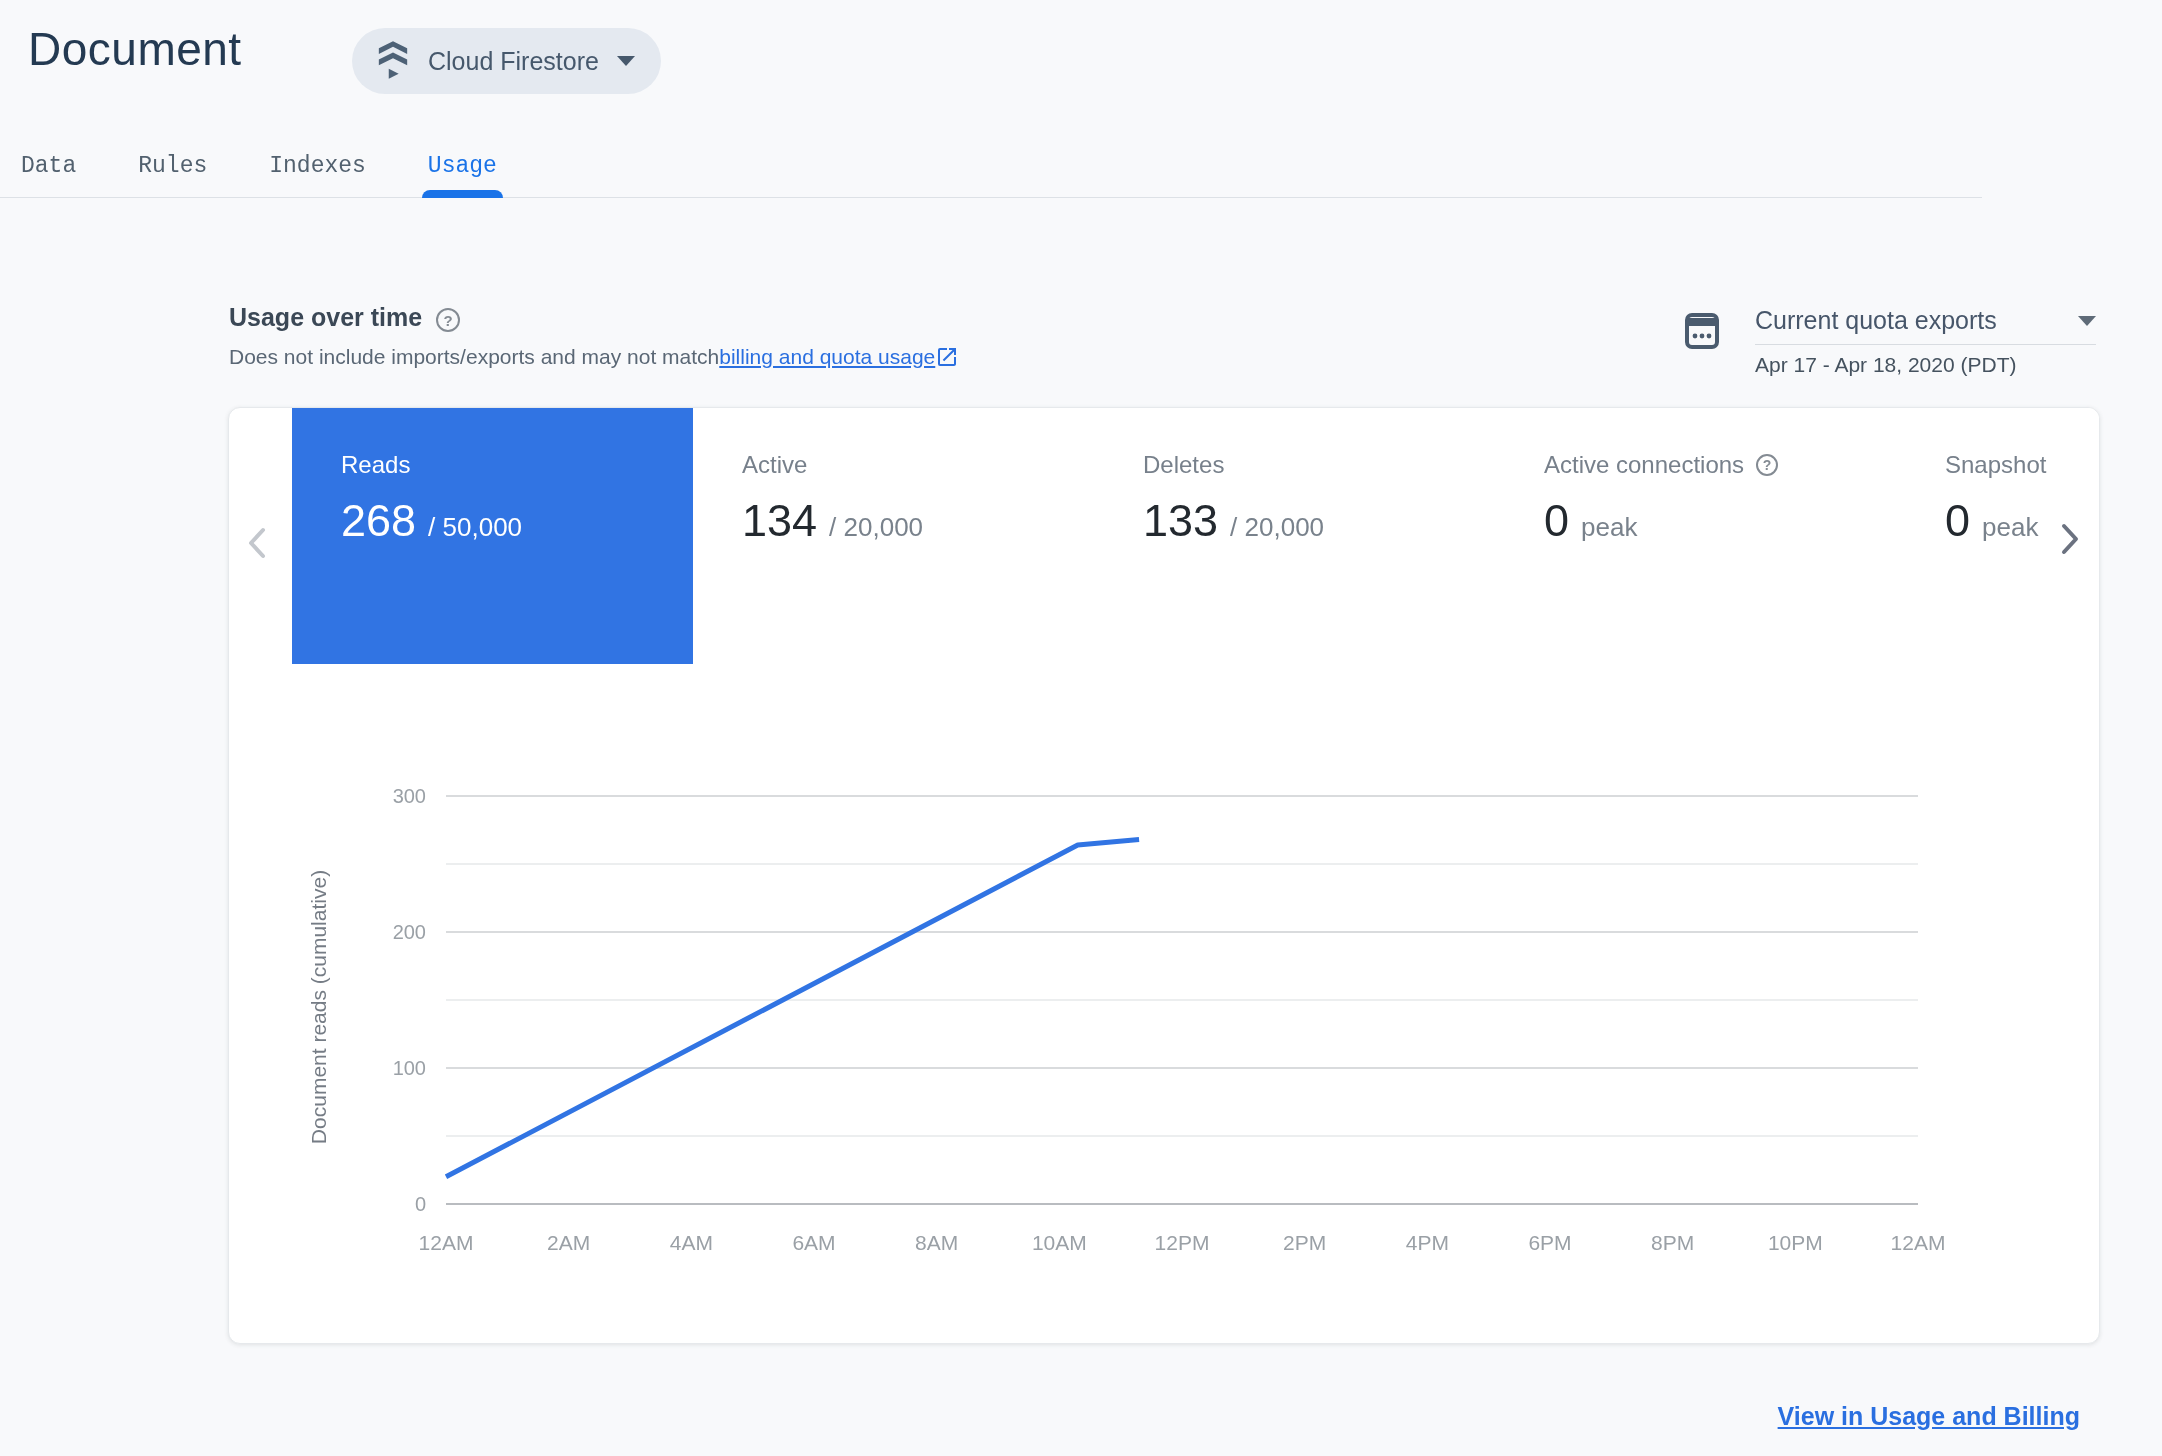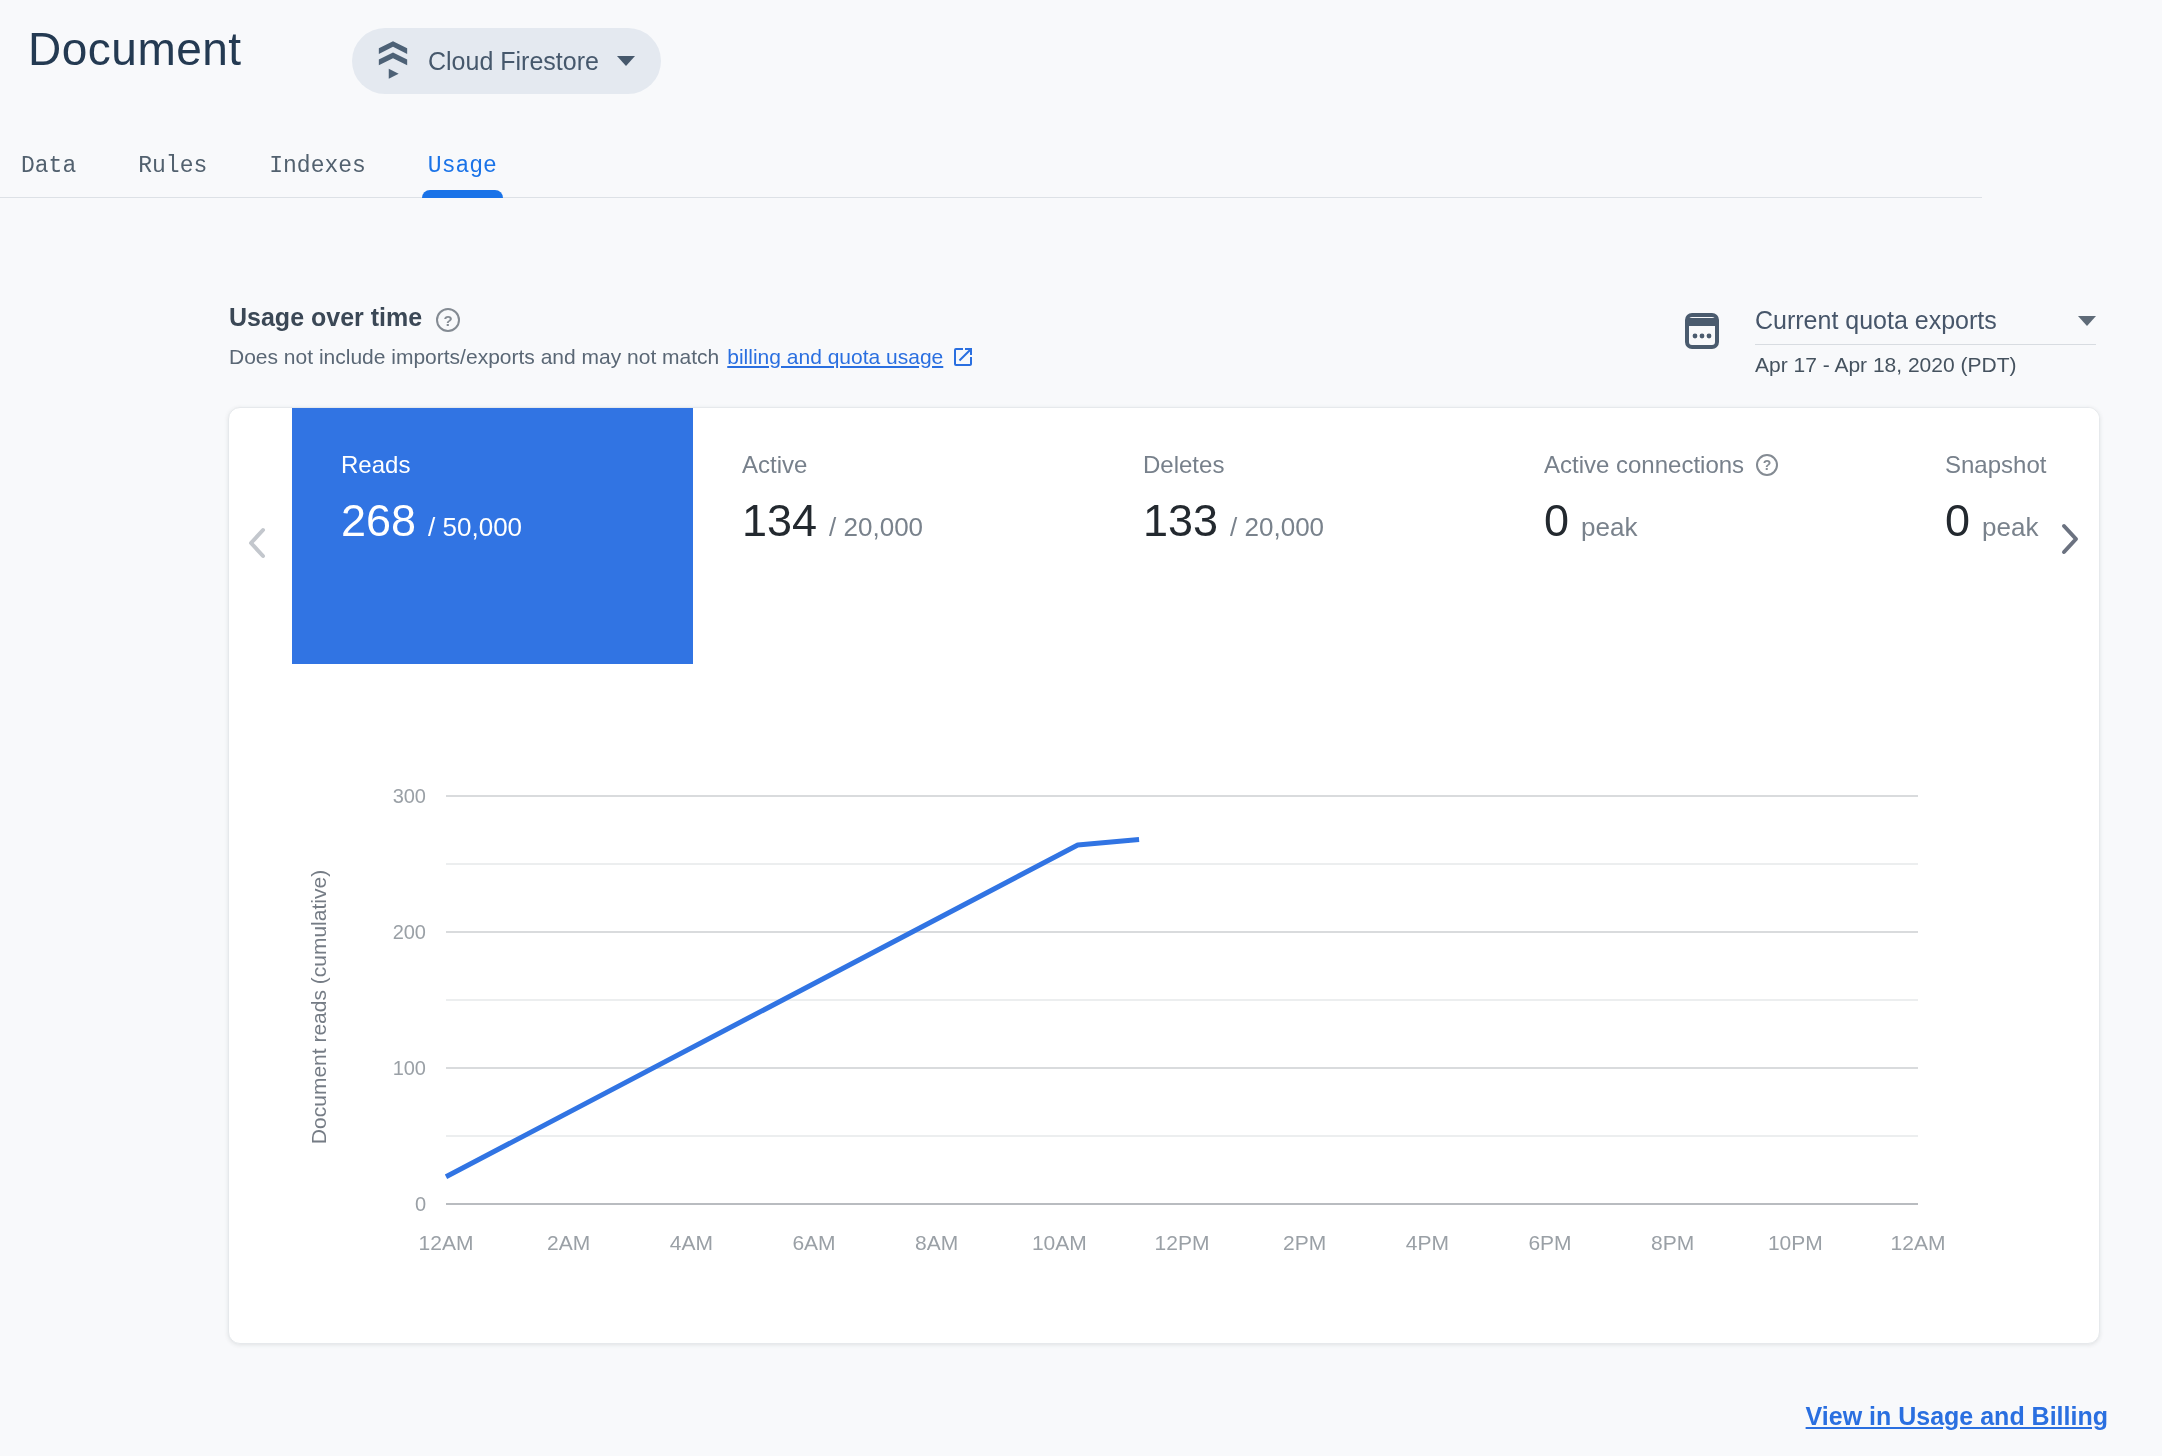--- a/index.html
+++ b/index.html
@@ -45,21 +45,21 @@
   }
   
   .section-head { position:absolute; left:229px; top:303px; }
   .sh-title-row { display:flex; align-items:flex-end; gap:14px; }
   .sh-title { font-size:25px; font-weight:600; color:#3b4856; }
   .help-icon {
     width:24px; height:24px; border:2px solid #848b93; border-radius:50%;
     display:inline-flex; align-items:center; justify-content:center;
     font-size:15px; font-weight:700; color:#848b93; cursor:pointer; flex:0 0 auto;
   }
-  .sh-sub { margin-top:13px; font-size:21px; color:#5a6775; display:flex; align-items:flex-end; gap:8px; }
+  .sh-sub { margin-top:13px; font-size:21px; color:#5a6775; display:flex; align-items:flex-end; }
   .sh-sub a { color:var(--link,#2a6fe0); text-decoration:underline; cursor:pointer; }
   .ext-icon { width:24px; height:24px; flex:0 0 auto; cursor:pointer; }
   
   .quota-wrap { position:absolute; left:1685px; top:306px; display:flex; gap:36px; }
   .cal-icon { margin-top:4px; flex:0 0 auto; cursor:pointer; }
   .quota-col { width:341px; cursor:pointer; }
   .quota-label-row { display:flex; align-items:center; }
   .quota-label { font-size:25px; font-weight:500; color:#47566a; }
   .quota-label-row .caret-down { margin-left:auto; border-top-color:#5f6b78; }
   .quota-divider { border-top:1px solid #d8dce1; margin-top:9px; }
@@ -80,21 +80,21 @@
   .metric-value { font-size:45px; color:#23292f; }
   .metric-suffix { font-size:26px; color:#79828c; }
   .metric-card.selected .metric-value, .metric-card.selected .metric-suffix { color:#fff; }
   .nav-chevron { position:absolute; z-index:2; width:30px; height:38px; cursor:pointer; }
   .nav-chevron.left  { left:14px;  top:116px; }
   .nav-chevron.right { left:1825px; top:112px; }
   .chart-svg { position:absolute; left:0; top:0; pointer-events:none; }
   .chart-svg text { font-family:"Liberation Sans","DejaVu Sans",sans-serif; }
   
   .footer-link {
-    position:absolute; right:54px; top:1402px;
+    position:absolute; right:82px; top:1402px;
     font-size:25px; font-weight:700; color:var(--link,#2a6fe0);
     text-decoration:underline; cursor:pointer;
   }
 </style>
 </head>
 <body>
 
 <div id="page" style="--accent: #1a73e8; --cardblue: #3174e3; --link: #2a6fe0;">
 
   <div class="page-title">Document</div>

